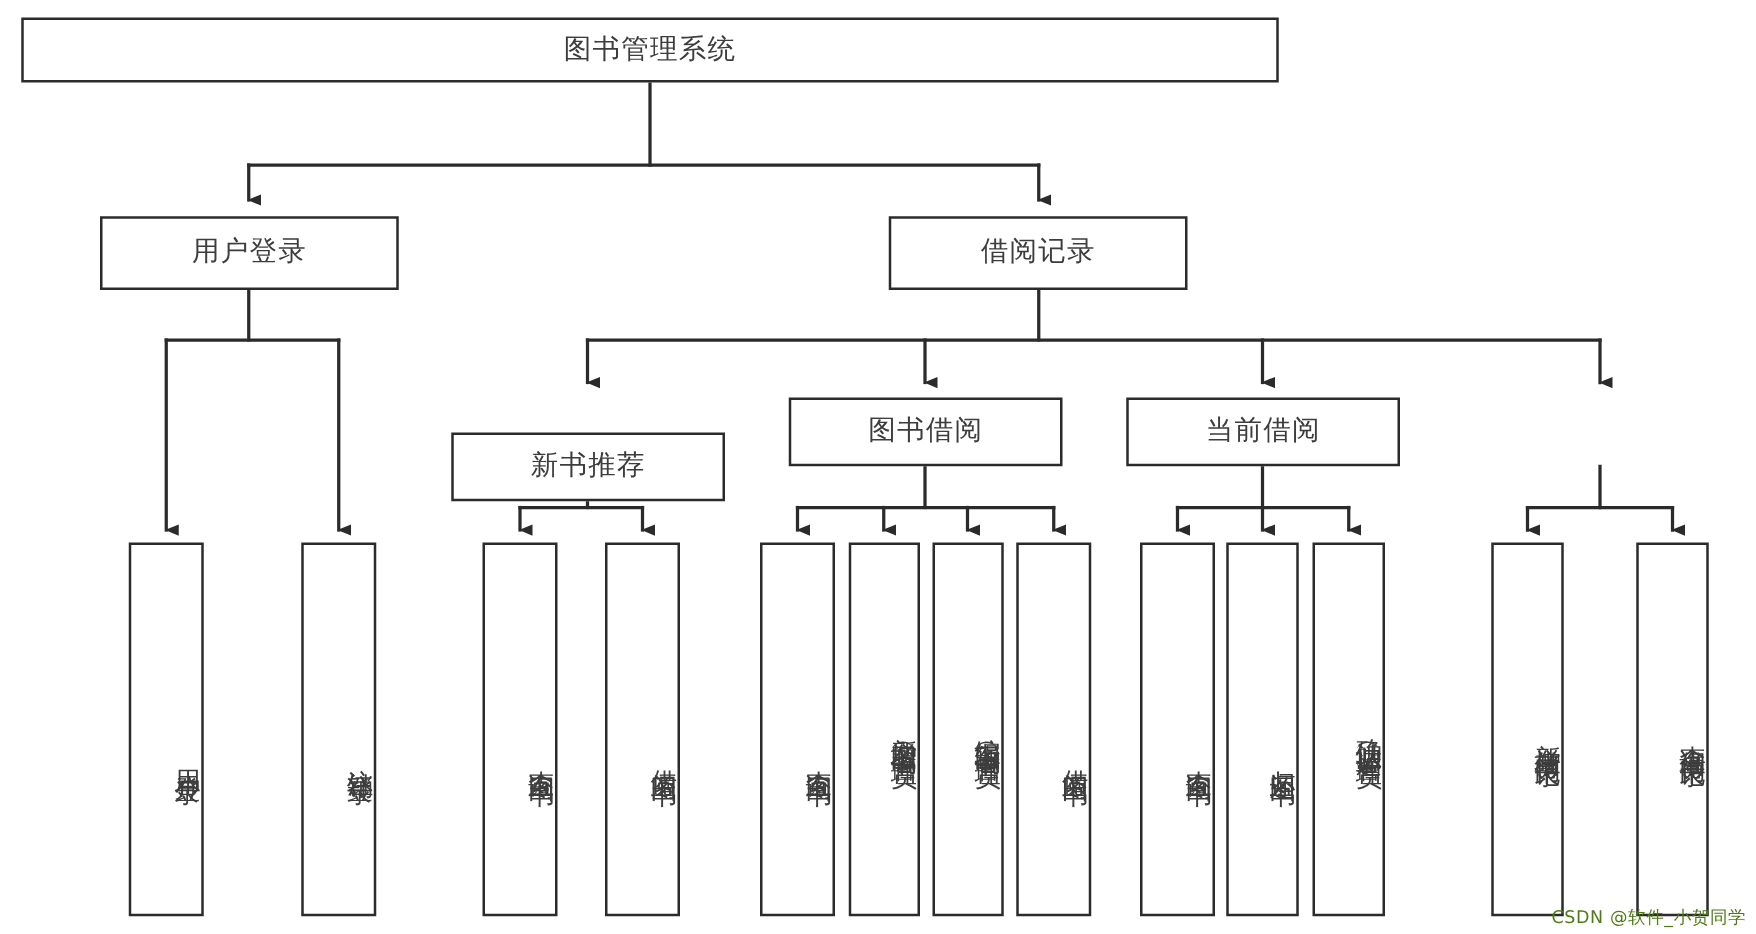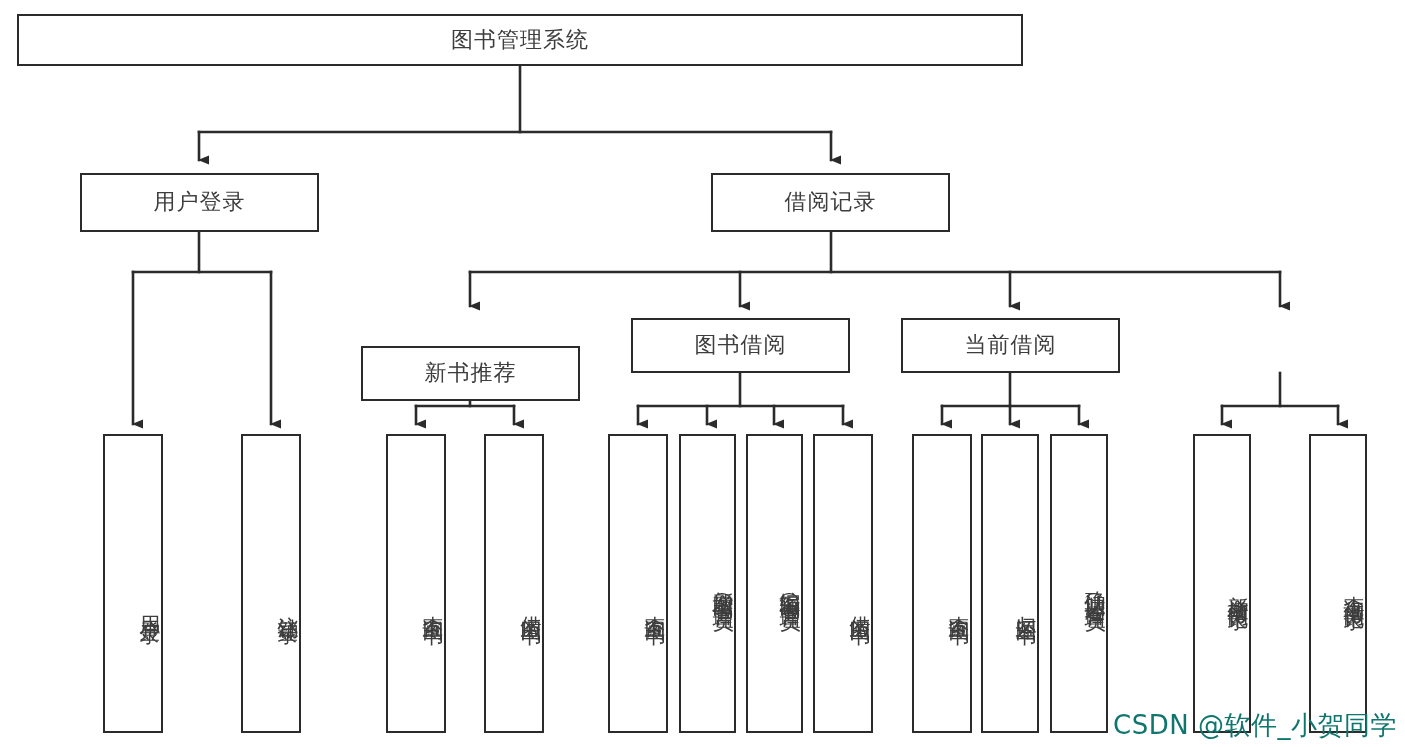--- a/index.html
+++ b/index.html
@@ -52,22 +52,22 @@
     padding-top: 42px;
   }
   .node.vert.tall-pad { padding-top: 8px; }
   .node-label {
     display: block;
   }
   .watermark {
     position: absolute;
     right: 8px;
     bottom: 4px;
-    font-size: 26px;
-    color: #0f766e;
+    font-size: 14px;
+    color: #4d7c0f;
     letter-spacing: 0.5px;
     white-space: nowrap;
     font-family: "DejaVu Sans", "Liberation Sans", sans-serif;
   }
 </style>
 </head>
 <body>
 
 <div id="canvas">
 

